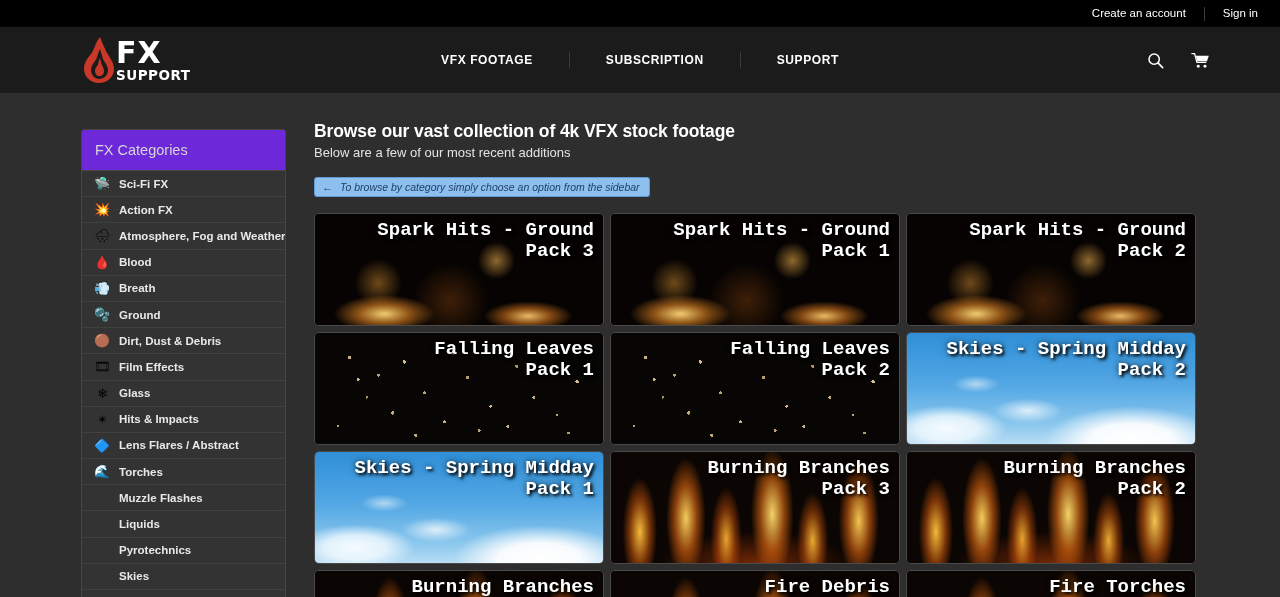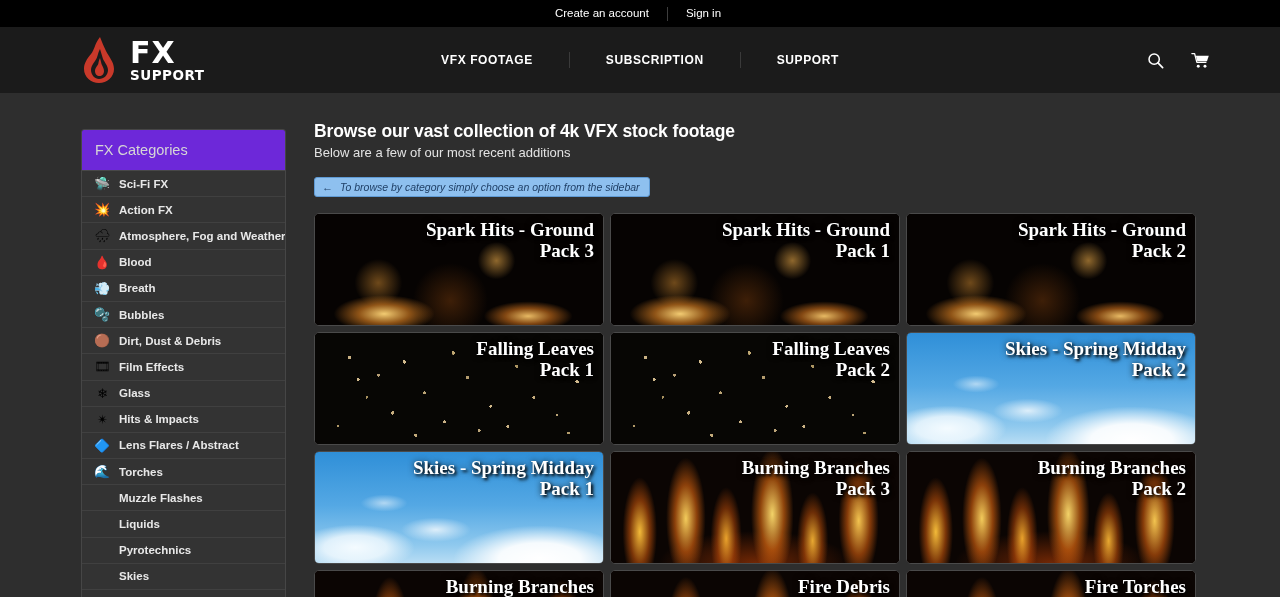--- a/index.html
+++ b/index.html
@@ -9,21 +9,21 @@
     font-family: "Liberation Sans", sans-serif;
     overflow: hidden;
   }
 
   
   .topbar {
     height: 27px;
     background: #000000;
     display: flex;
     align-items: center;
-    justify-content: center;
+    justify-content: flex-end;
     padding-right: 4px;
   }
   .topbar a {
     color: #ffffff;
     font-size: 11.5px;
     text-decoration: none;
     padding: 0 18px;
     line-height: 1;
   }
   .topbar .tb-divider {
@@ -34,21 +34,21 @@
   .header {
     height: 66px;
     background: #1b1b1b;
     display: flex;
     align-items: center;
     position: relative;
   }
   .logo {
     display: flex; align-items: center;
     margin-left: 82px;
-    gap: 14px;
+    gap: 0;
   }
   .flame { width: 34px; height: 48px; display: block; }
   .logo-word { display: flex; flex-direction: column; line-height: 1; }
   .logo-fx {
     color: #ffffff; font-size: 30px; font-weight: bold;
     letter-spacing: 1px; font-family: "DejaVu Sans", sans-serif;
   }
   .logo-elements {
     color: #ffffff; font-size: 13.5px; font-weight: bold;
     letter-spacing: 0.5px; margin-top: 1px;
@@ -172,21 +172,21 @@
   }
   .card-art { position: absolute; inset: 0; }
   .card-title {
     position: absolute;
     top: 6px; right: 9px; left: 9px;
     text-align: right;
     color: #ffffff;
     font-size: 19px;
     font-weight: bold;
     line-height: 1.09;
-    font-family: Liberation Serif, serif;
+    font-family: Liberation Mono, monospace;
     text-shadow: 2px 2px 3px rgba(0,0,0,0.95), 0 0 6px rgba(0,0,0,0.8);
     white-space: pre-line;
   }
 
   
   .art-spark {
     background:
       radial-gradient(ellipse 70px 26px at 24% 90%, rgba(255,214,120,0.95) 0%, rgba(255,150,40,0.55) 36%, rgba(0,0,0,0) 72%),
       radial-gradient(ellipse 60px 20px at 74% 92%, rgba(255,205,110,0.9) 0%, rgba(255,140,35,0.5) 38%, rgba(0,0,0,0) 74%),
       radial-gradient(circle 34px at 22% 62%, rgba(255,170,60,0.42) 0%, rgba(0,0,0,0) 70%),
@@ -331,21 +331,21 @@
         <div class="cat-item">
           <span class="cat-icon">🩸</span>
           <span class="cat-label">Blood</span>
         </div>
         <div class="cat-item">
           <span class="cat-icon">💨</span>
           <span class="cat-label">Breath</span>
         </div>
         <div class="cat-item">
           <span class="cat-icon">🫧</span>
-          <span class="cat-label">Bubbles</span>
+          <span class="cat-label">Ground</span>
         </div>
         <div class="cat-item">
           <span class="cat-icon">🟤</span>
           <span class="cat-label">Dirt, Dust &amp; Debris</span>
         </div>
         <div class="cat-item">
           <span class="cat-icon">🎞</span>
           <span class="cat-label">Film Effects</span>
         </div>
         <div class="cat-item">

